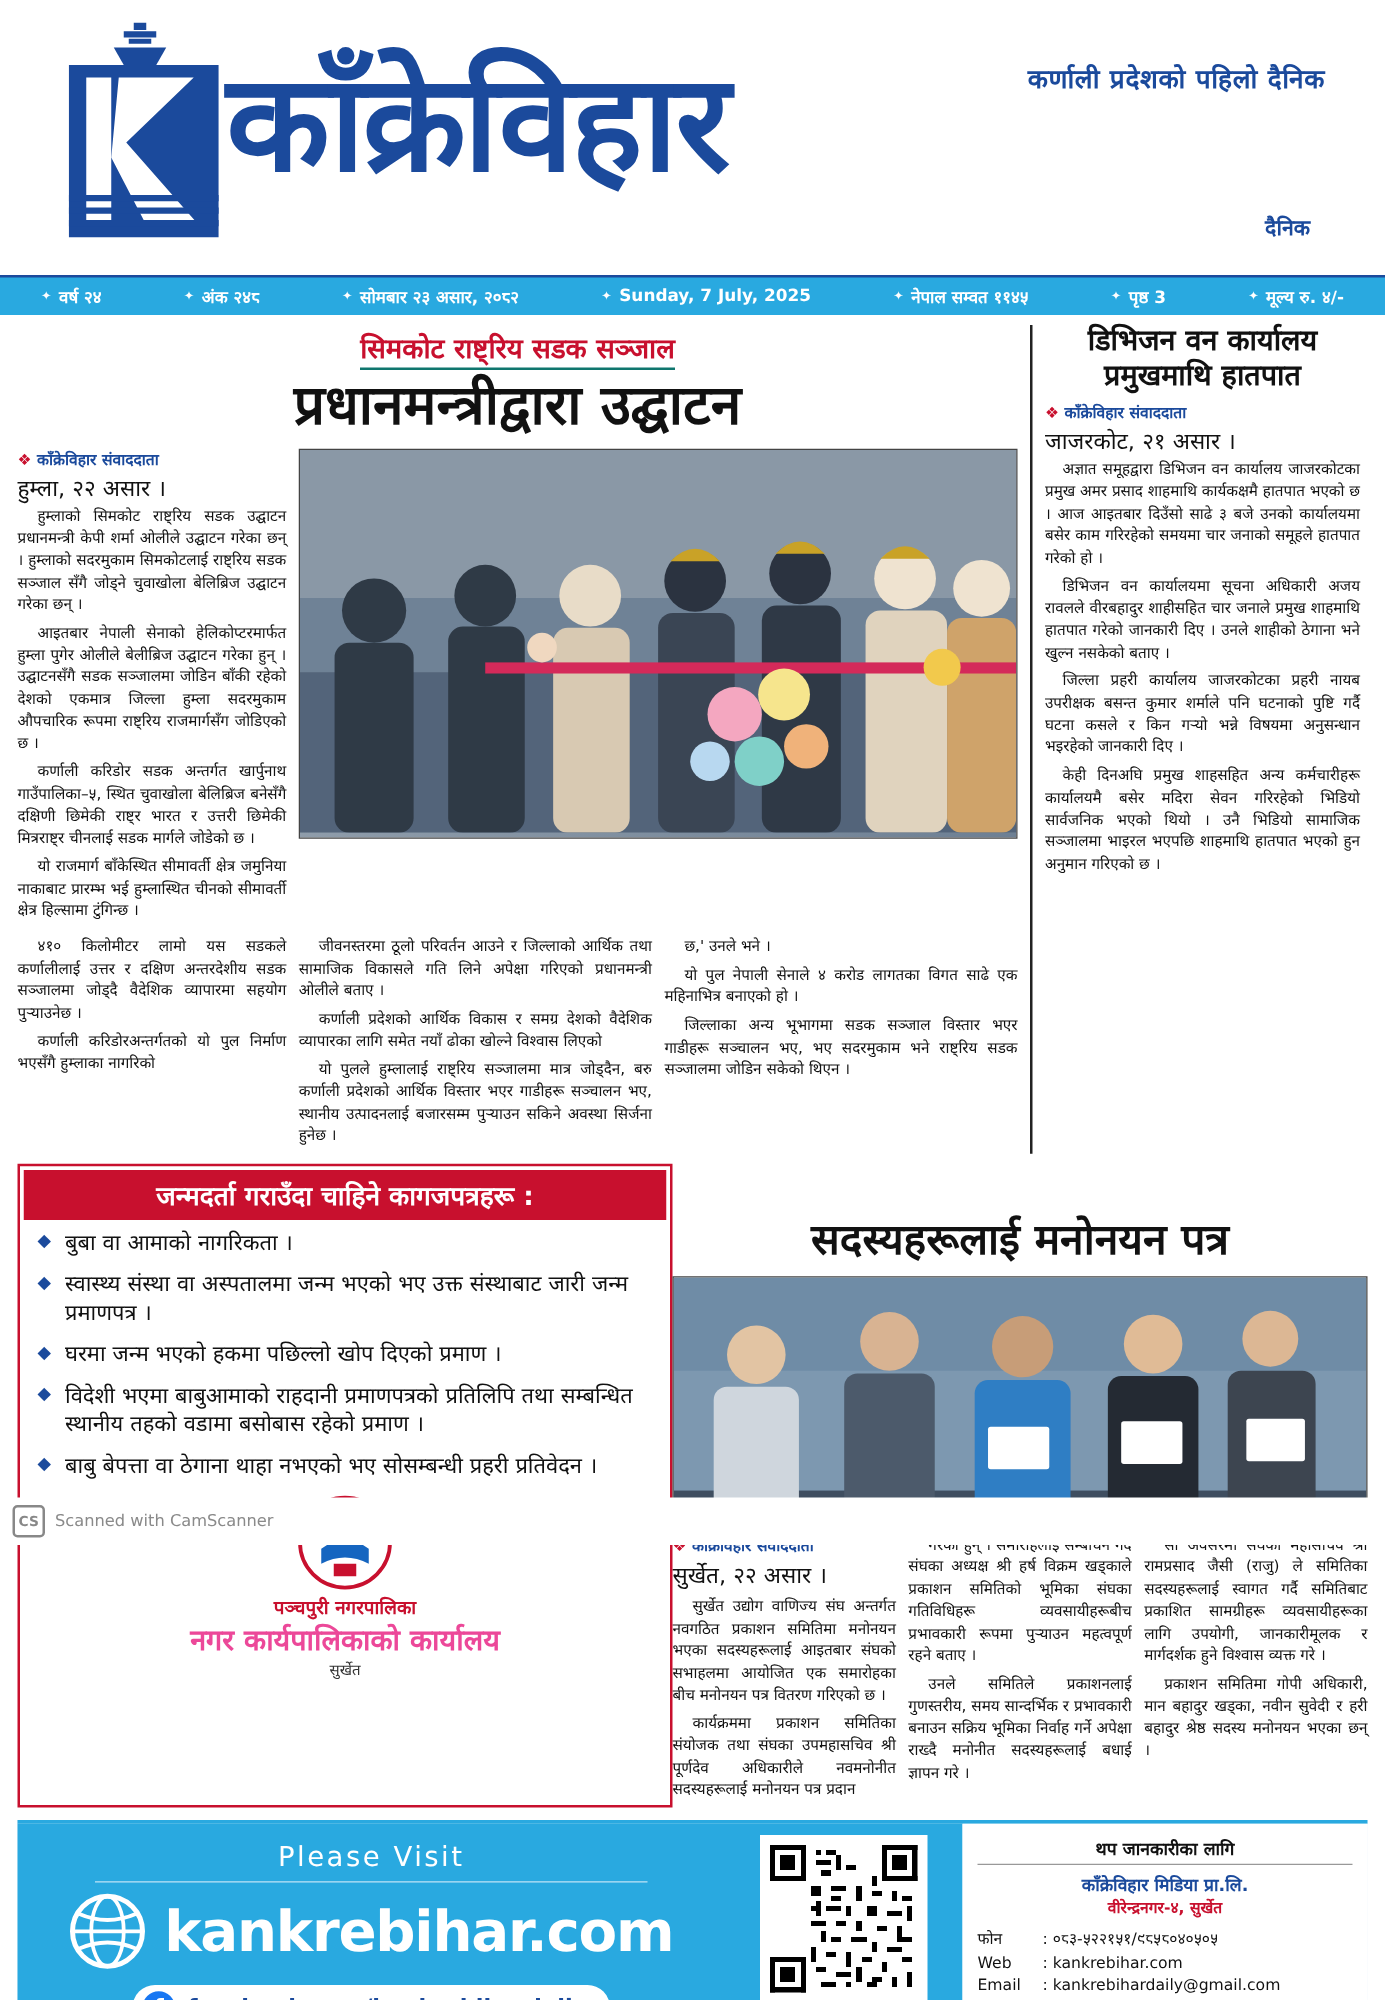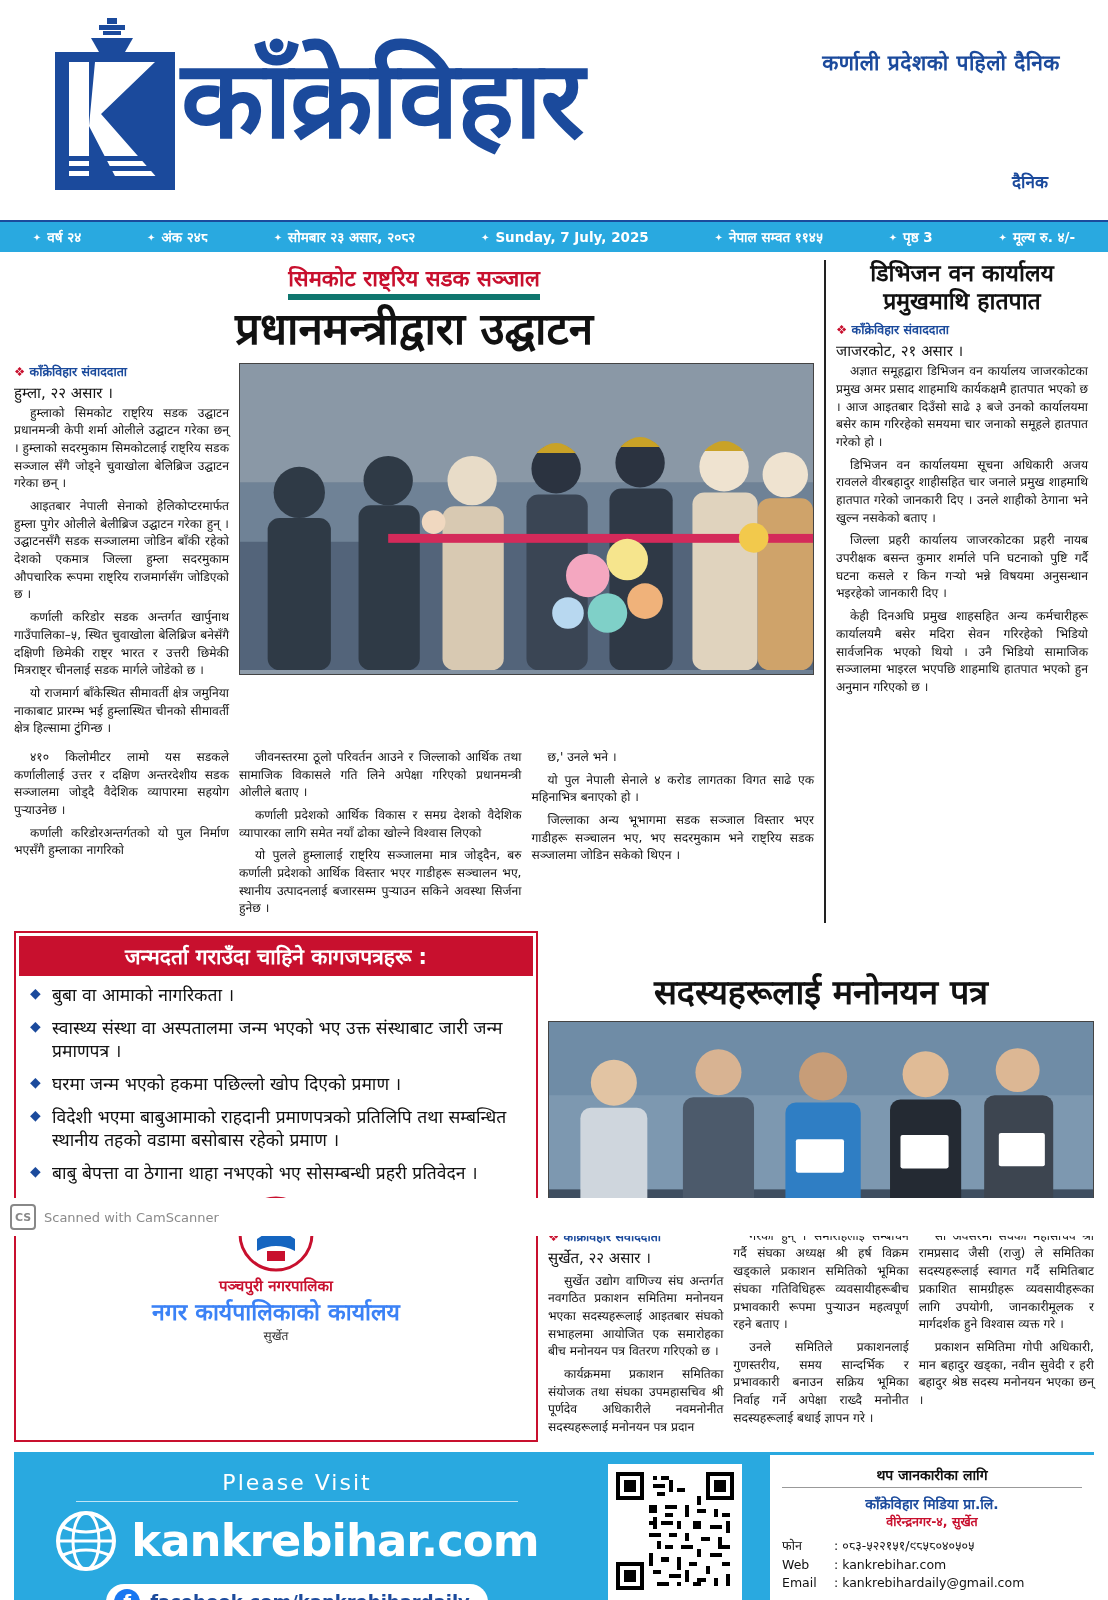--- a/index.html
+++ b/index.html
@@ -42,67 +42,67 @@
   .infobar .dia{color:#fff;font-size:10px;}
 
   
   .content{position:relative;padding:8px 14px 0 14px;}
   .toprow{display:flex;gap:10px;}
   .left-top{width:800px;}
   .right-col{width:252px;border-left:2px solid #222;padding-left:10px;}
 
   .kicker{
     text-align:center;color:#c8102e;font-weight:bold;font-size:22px;
-    border-bottom:6px solid #0f766e;display:inline-block;padding-bottom:2px;
+    border-bottom:2px solid #0f766e;display:inline-block;padding-bottom:2px;
   }
   .kicker-wrap{text-align:center;margin:2px 0 4px;}
   .headline{
     text-align:center;font-weight:bold;font-size:44px;line-height:1.15;
     color:#111;margin:2px 0 8px;
   }
   .byline{font-size:12.5px;font-weight:bold;color:#1b4a9c;margin-bottom:2px;}
   .byline .dia{color:#c8102e;}
-  .dateline{font-size:15px;margin-bottom:3px;}
+  .dateline{font-size:18px;margin-bottom:3px;}
 
   .photo{
     background:linear-gradient(170deg,#5b7fa6 0%,#7d93ad 30%,#a3aeb8 60%,#6d7f93 100%);
     border:1px solid #444;position:relative;overflow:hidden;
   }
   .photo .crowd{position:absolute;inset:0;}
 
   .cols3{display:flex;gap:10px;margin-top:6px;}
   .col{font-size:12.2px;line-height:1.45;text-align:justify;}
   .col p{margin:0 0 5px;text-indent:16px;}
   .col p.first{text-indent:16px;}
 
   .rh{
     text-align:center;font-weight:bold;font-size:23px;line-height:1.2;
     margin:0 0 6px;
   }
   .rcol p{margin:0 0 5px;font-size:12.2px;line-height:1.45;text-align:justify;text-indent:14px;}
 
   
-  .midrow{display:flex;gap:10px;margin-top:8px;}
+  .midrow{display:flex;margin-top:8px;}
   .notice{
     width:520px;border:2px solid #c8102e;padding:0 0 8px;position:relative;
   }
   .notice-title{
     background:#c8102e;color:#fff;font-weight:bold;font-size:21px;
     text-align:center;padding:6px 4px;margin:3px 3px 8px;
   }
   .notice ul{list-style:none;margin:0;padding:0 12px;}
   .notice li{
     position:relative;padding-left:24px;margin-bottom:9px;
     font-size:17.5px;line-height:1.35;
   }
   .notice li:before{content:"◆";position:absolute;left:2px;top:0;color:#1b4a9c;font-size:14px;}
   .emblem{width:78px;height:78px;margin:4px auto 2px;display:block;}
   .notice-foot{text-align:center;}
   .nf1{font-size:15px;font-weight:bold;color:#c8102e;}
-  .nf2{font-size:23px;font-weight:bold;color:#3b82f6;}
+  .nf2{font-size:23px;font-weight:bold;color:#ec4899;}
   .nf3{font-size:12px;color:#333;}
 
   .story2{flex:1;}
   .story2 h2{
     text-align:center;font-weight:bold;font-size:34px;line-height:1.2;margin:0 0 8px;
   }
   .photo2{
     height:200px;background:linear-gradient(180deg,#9fb6c9,#5d7287);
     border:1px solid #444;position:relative;overflow:hidden;
   }

